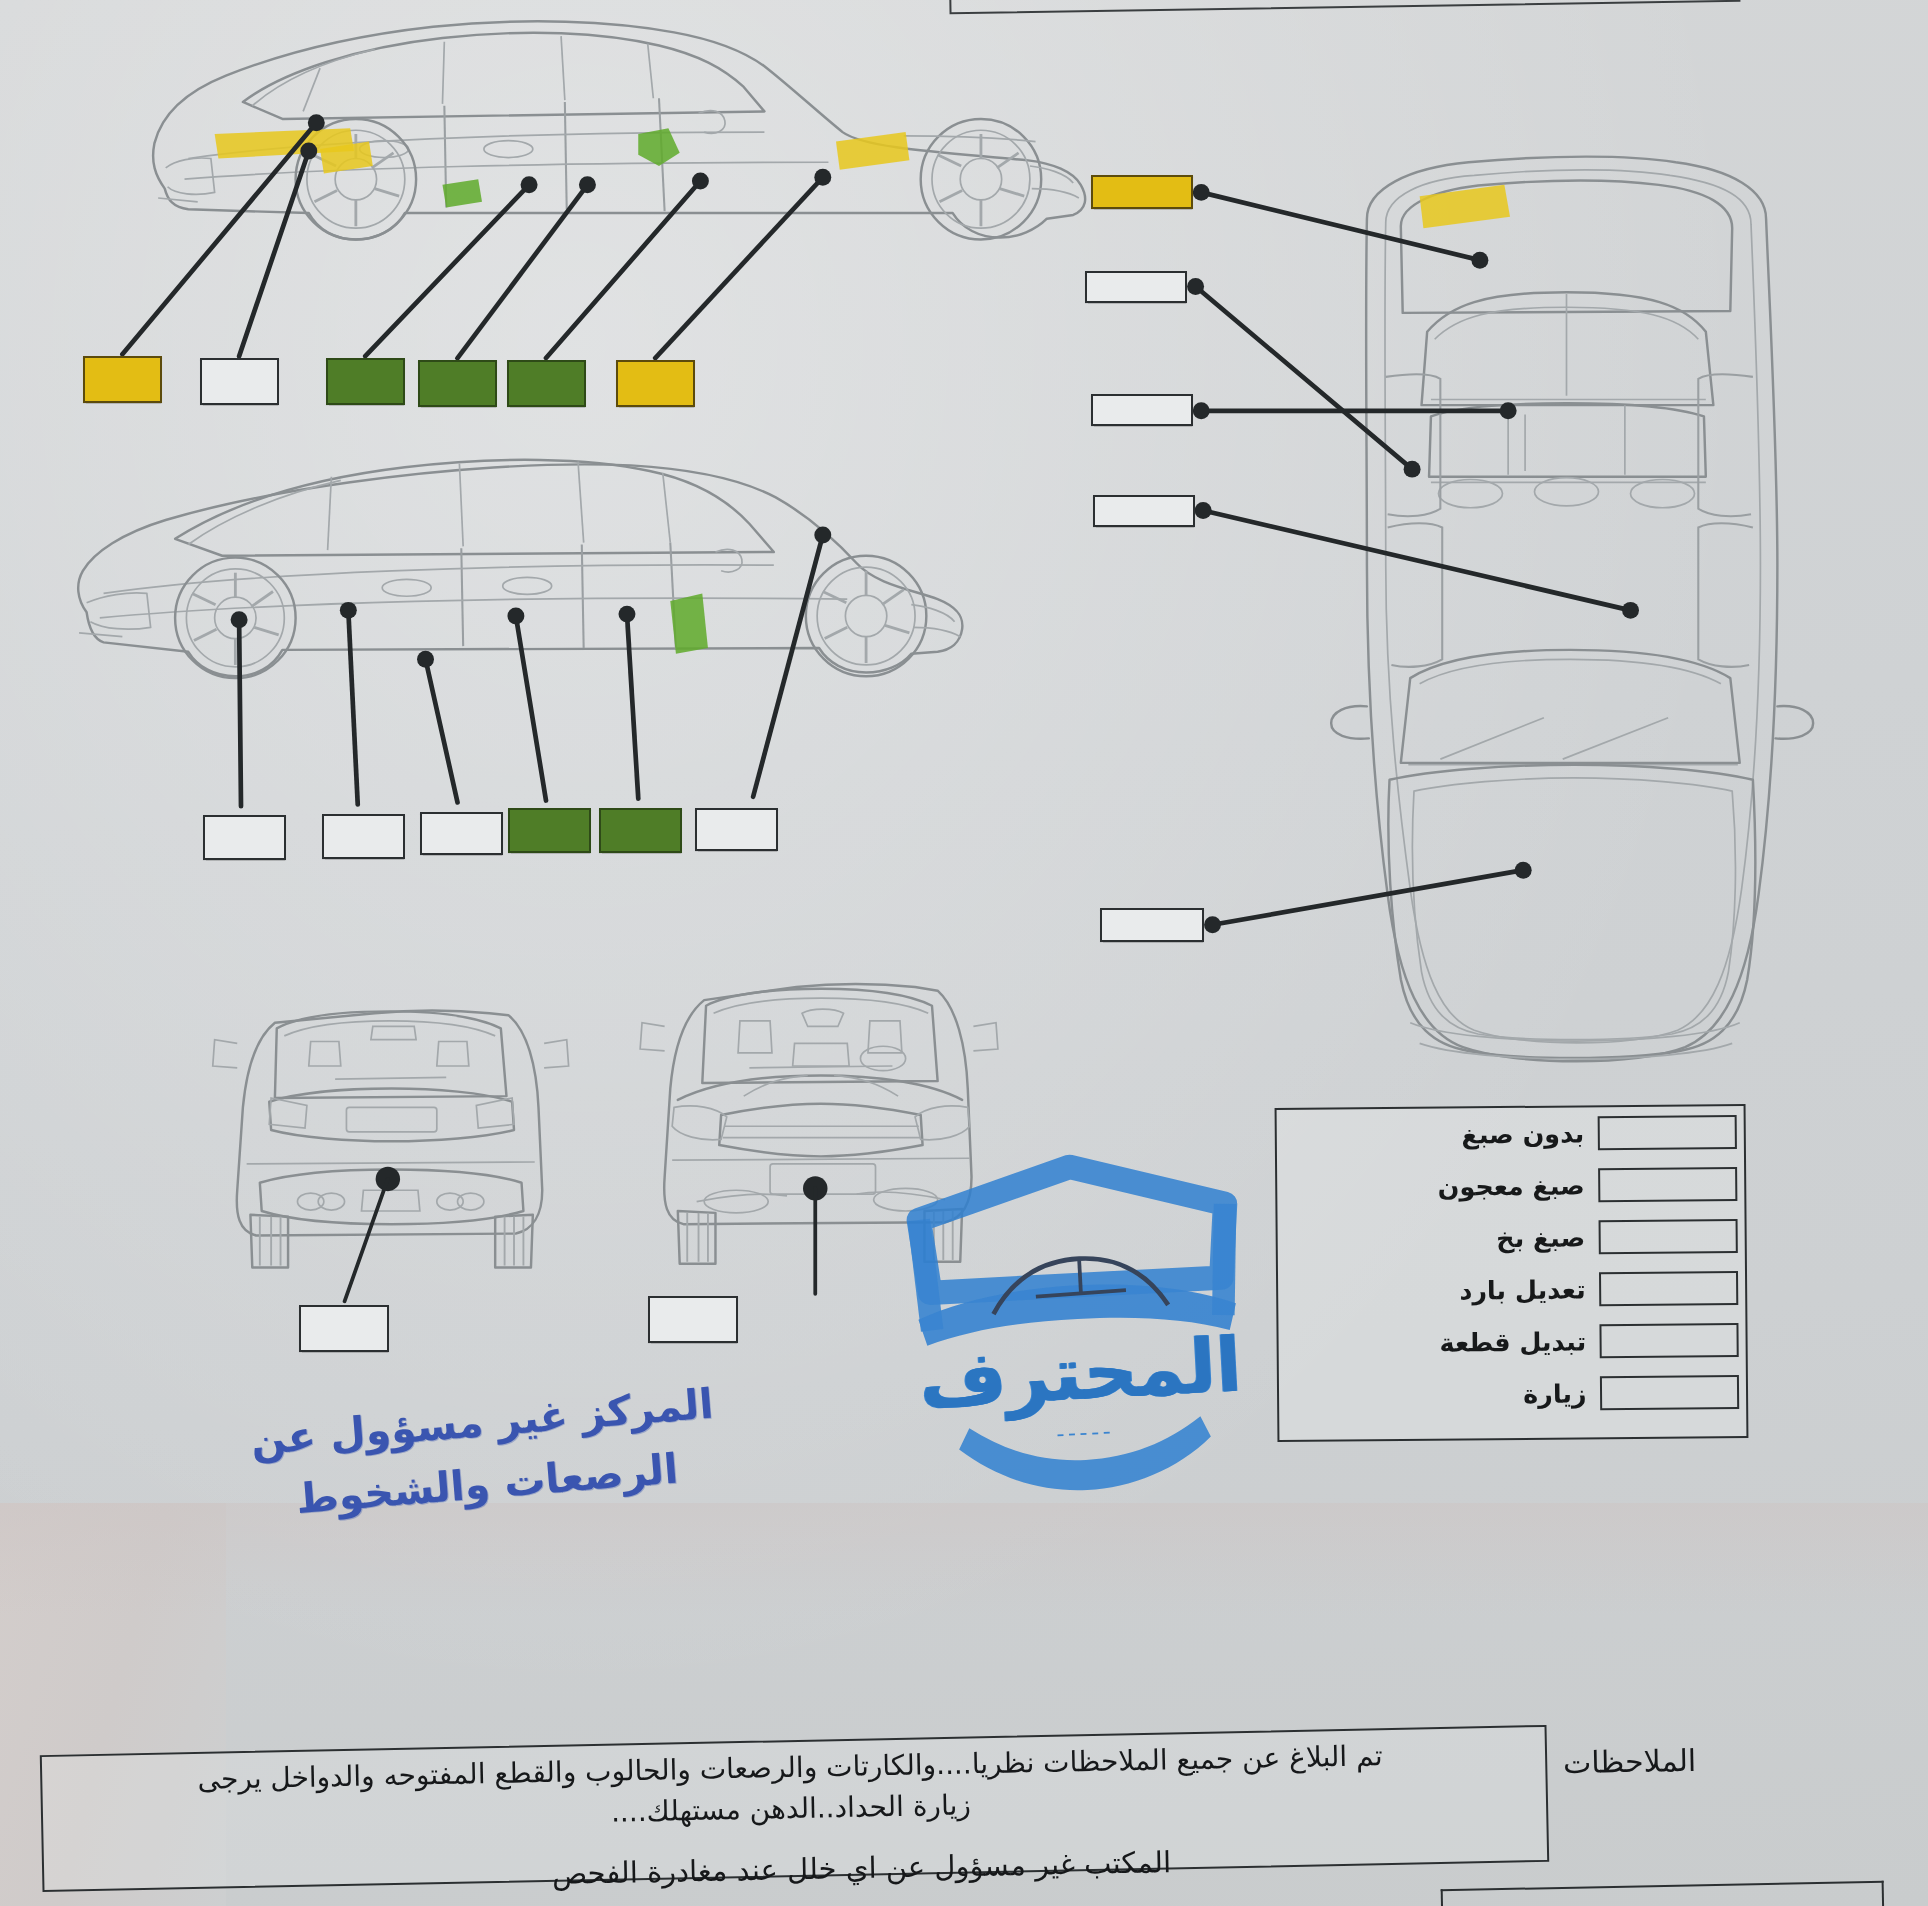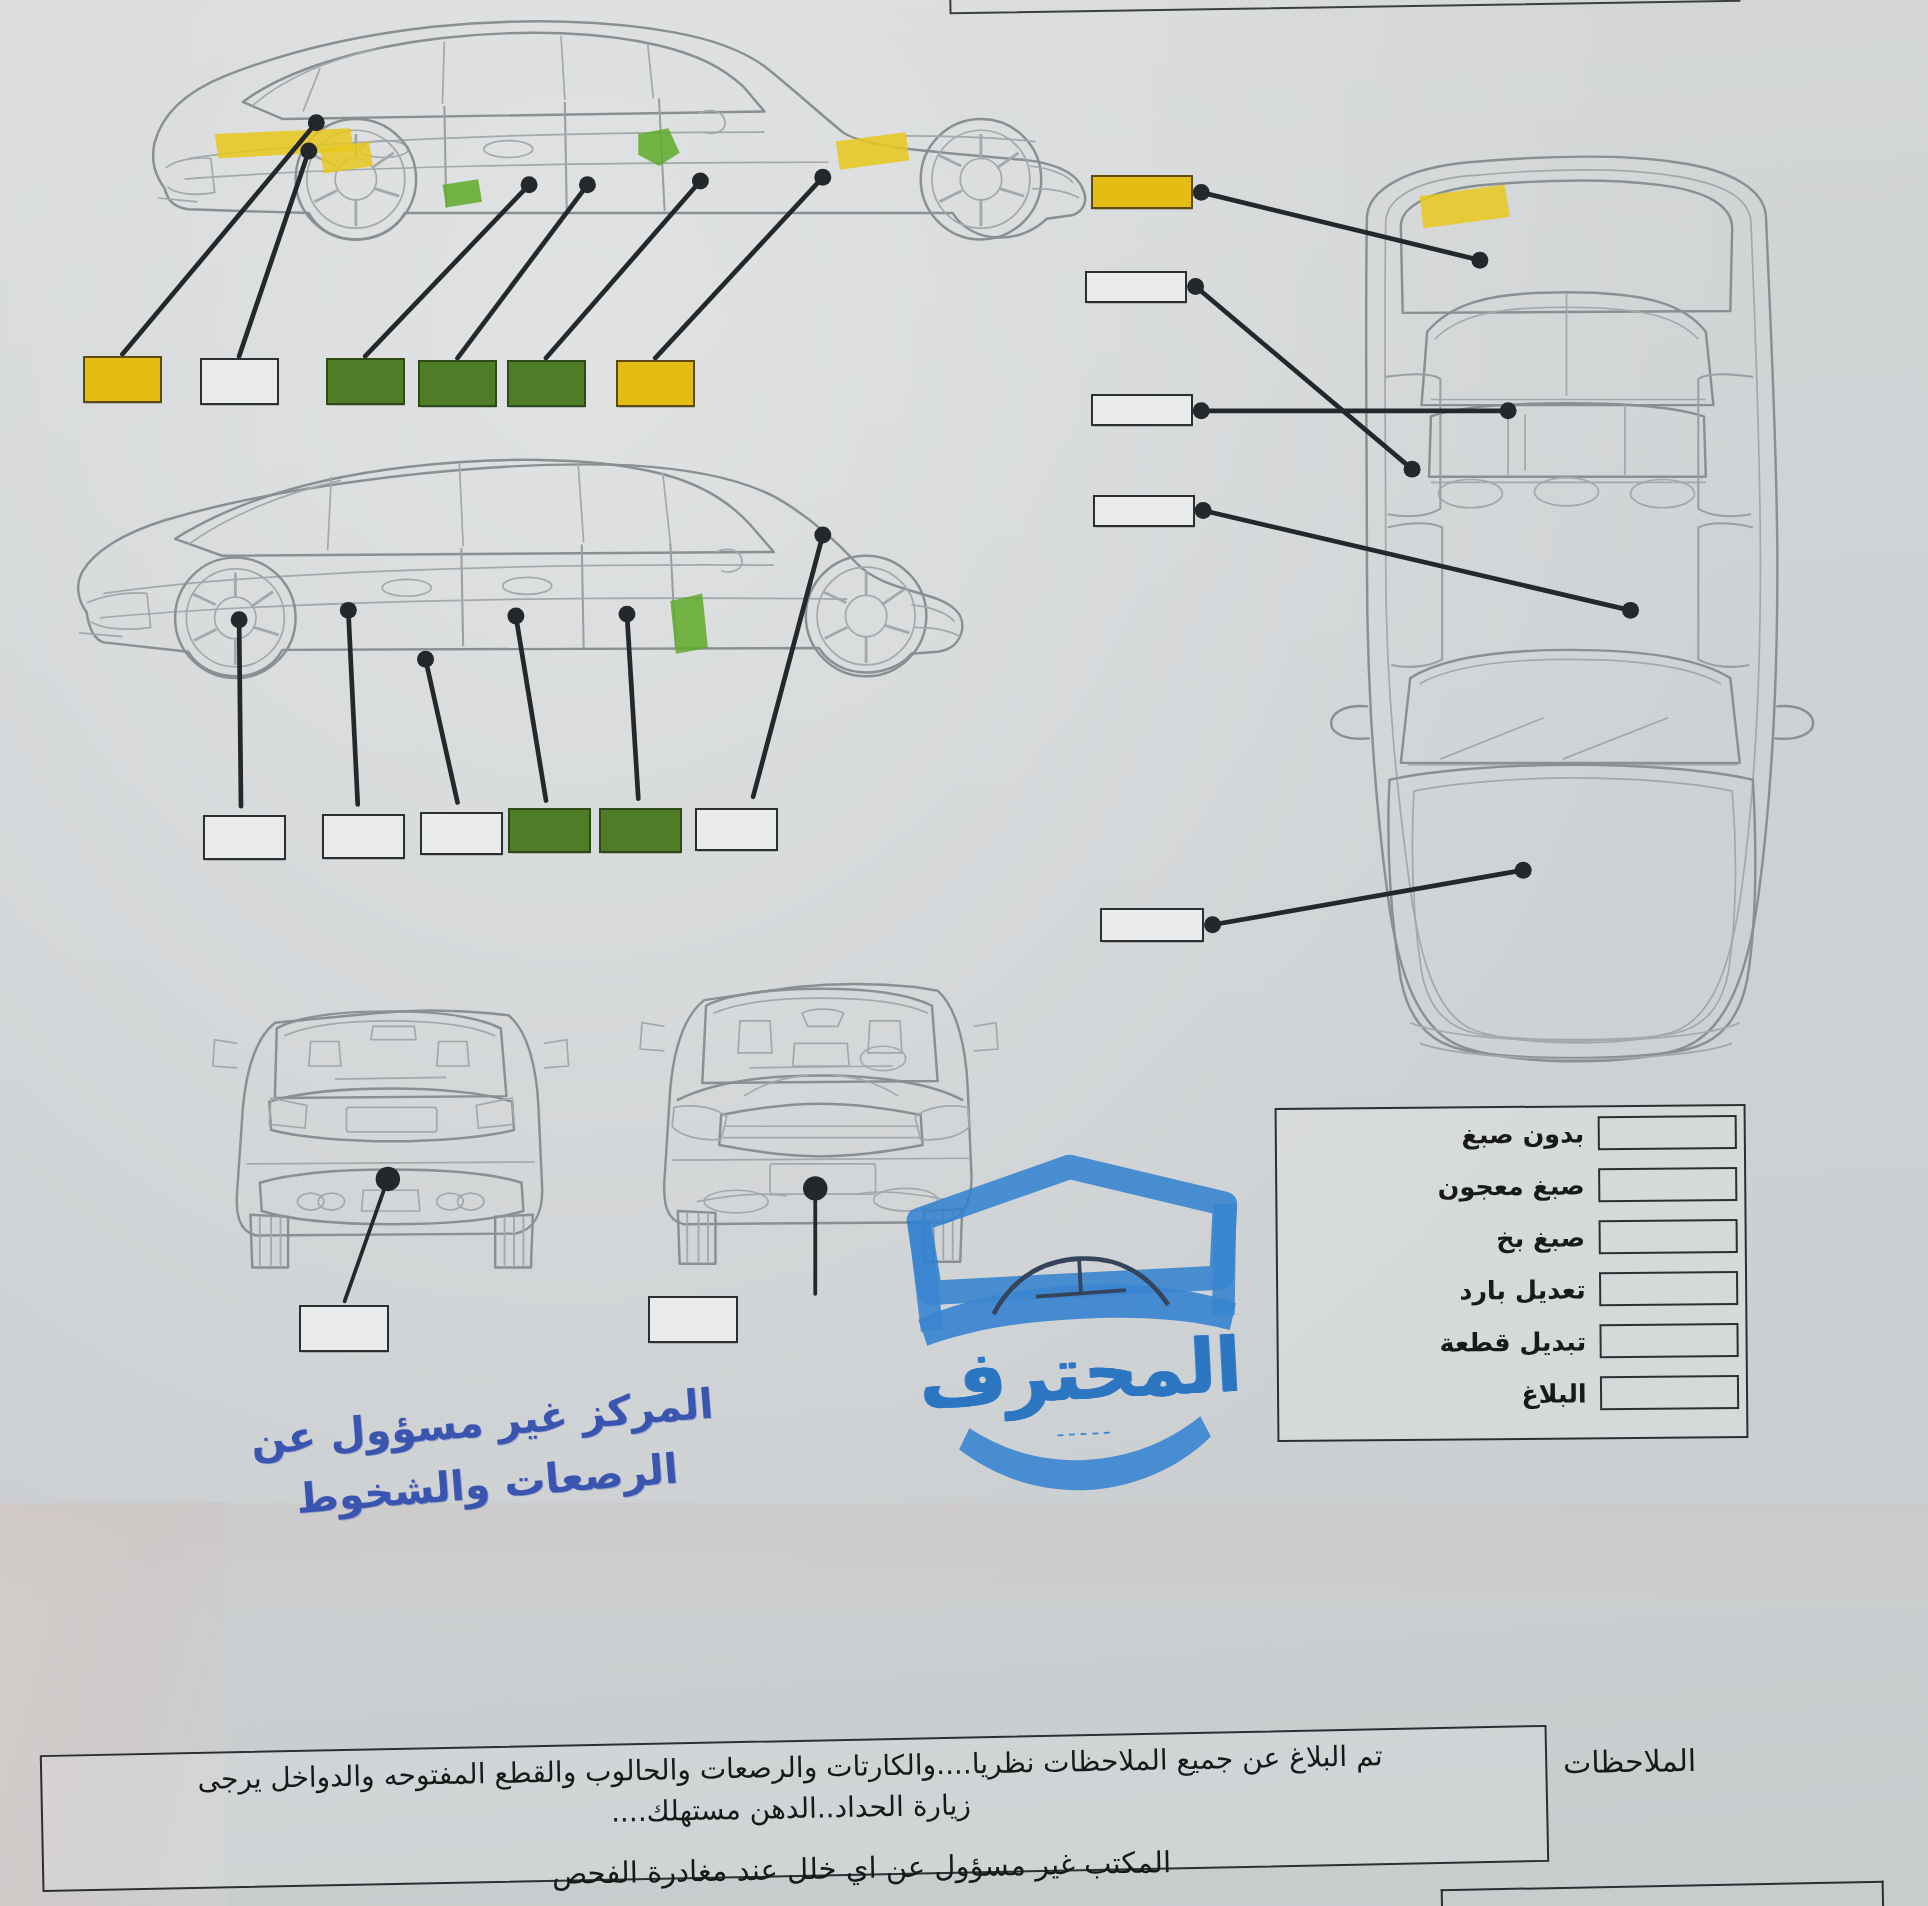--- a/index.html
+++ b/index.html
@@ -542,21 +542,21 @@
   </div>
   <div class="legend-row">
     <span class="legend-label">تعديل بارد</span>
     <span class="legend-sw c-yellow"></span>
   </div>
   <div class="legend-row">
     <span class="legend-label">تبديل قطعة</span>
     <span class="legend-sw c-cyan"></span>
   </div>
   <div class="legend-row">
-    <span class="legend-label">البلاغ</span>
+    <span class="legend-label">زيارة</span>
     <span class="legend-sw c-green"></span>
   </div>
 </div>
 
 <div id="handwrite">
   <div class="hl">المركز غير مسؤول عن</div>
   <div class="hl">الرصعات والشخوط</div>
 </div>
 
 <div id="stamp">

